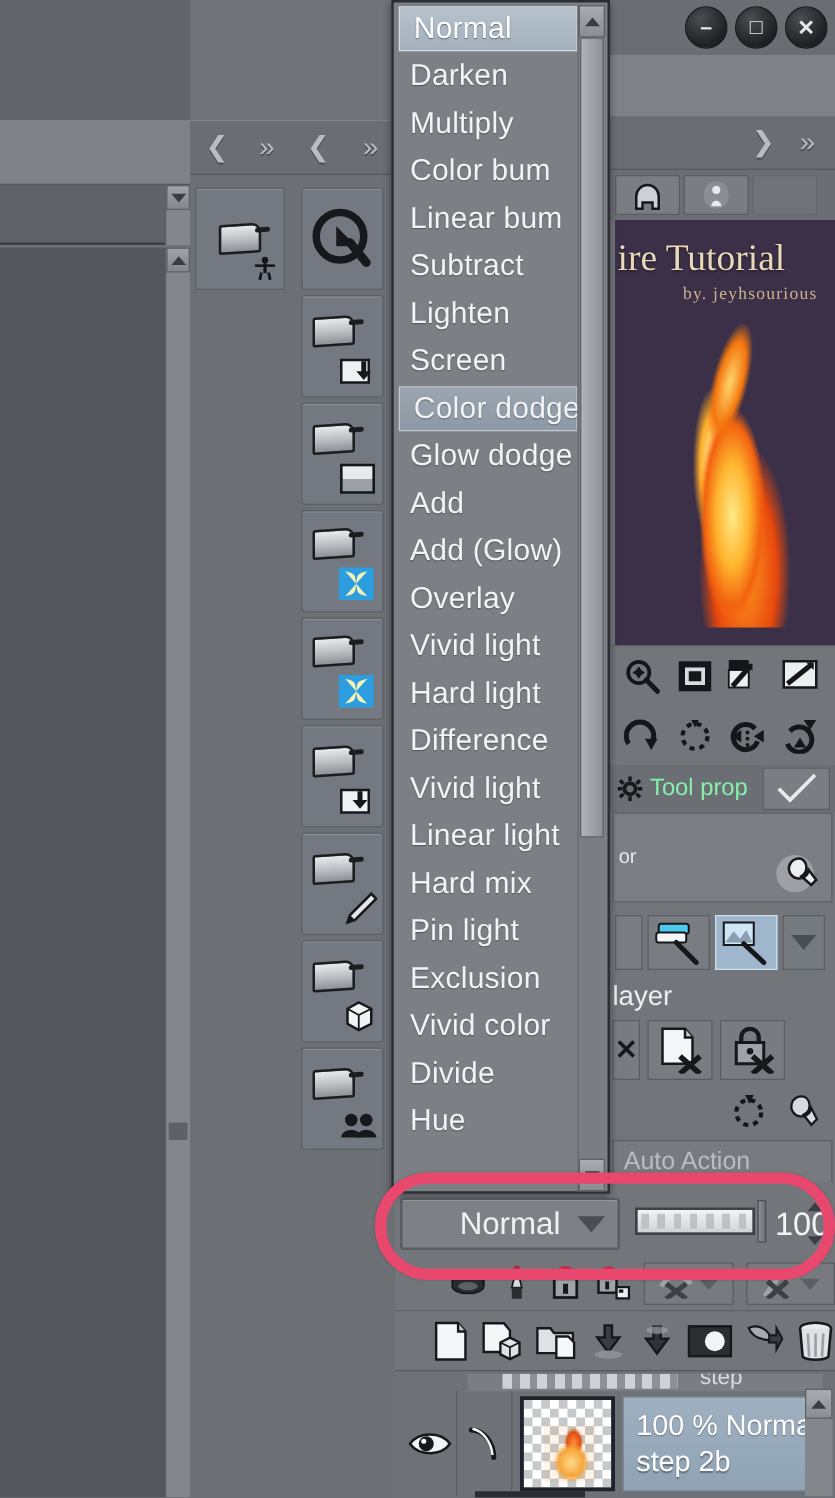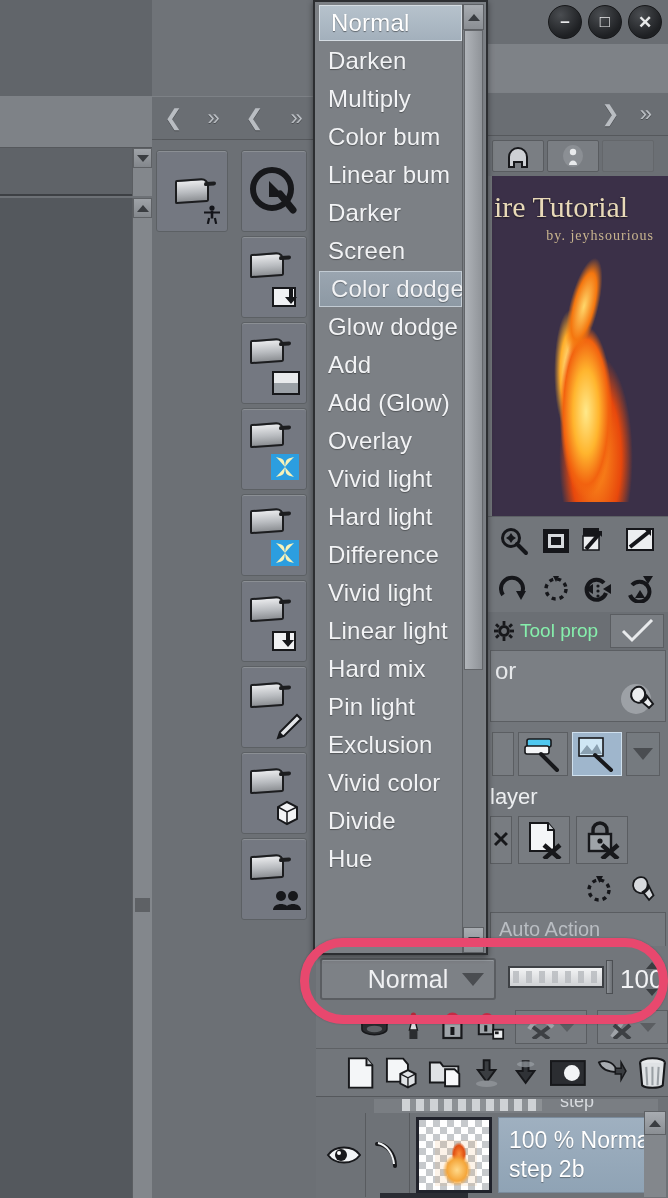--- a/index.html
+++ b/index.html
@@ -175,21 +175,21 @@
 
   #toolprop-head {
     position:absolute; left:0; top:612px; width:180px; height:38px;
     background:#6b6f74; display:flex; align-items:center; gap:6px; padding-left:6px;
   }
   #toolprop-head .lbl { color:#86efac; font-size:19px; white-space:nowrap; }
   #toolprop-body {
     position:absolute; left:2px; top:650px; width:176px; height:72px;
     background:#7b7f84; border:1px solid #5b5e62;
   }
-  #toolprop-body .sub { color:#e6e8ea; font-size:24px; padding:6px 0 0 4px; }
+  #toolprop-body .sub { color:#e6e8ea; font-size:16px; padding:6px 0 0 4px;margin-top:20px; }
 
   #colorbar {
     position:absolute; left:0; top:726px; width:180px; height:56px;
     background:#72767b; display:flex; align-items:center; gap:4px; padding-left:4px;
   }
   .dropper {
     width:50px;height:44px;background:#797d82;border:1px solid #5b5e62;
     display:flex;align-items:center;justify-content:center; position:relative;
   }
   .dropper.active { background:#9fb6cc; border-color:#cfe0ee; }
@@ -647,21 +647,22 @@
     </div>
   </div>
 
   <div id="blend-menu">
     <div id="menu-list">
         <div class="menu-item selected">Normal</div>
         <div class="menu-item">Darken</div>
         <div class="menu-item">Multiply</div>
         <div class="menu-item">Color bum</div>
         <div class="menu-item">Linear bum</div>
-        <div class="menu-item">Darker</div>
+        <div class="menu-item">Subtract</div>
+        <div class="menu-item">Lighten</div>
         <div class="menu-item">Screen</div>
         <div class="menu-item hover">Color dodge</div>
         <div class="menu-item">Glow dodge</div>
         <div class="menu-item">Add</div>
         <div class="menu-item">Add (Glow)</div>
         <div class="menu-item">Overlay</div>
         <div class="menu-item">Vivid light</div>
         <div class="menu-item">Hard light</div>
         <div class="menu-item">Difference</div>
         <div class="menu-item">Vivid light</div>

